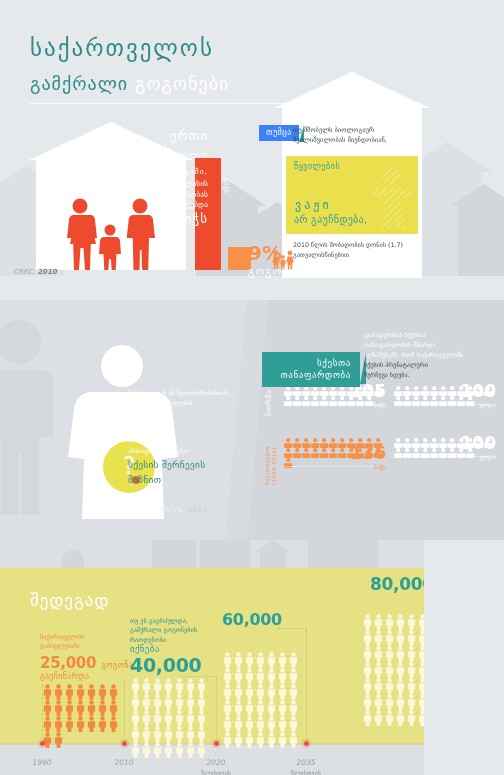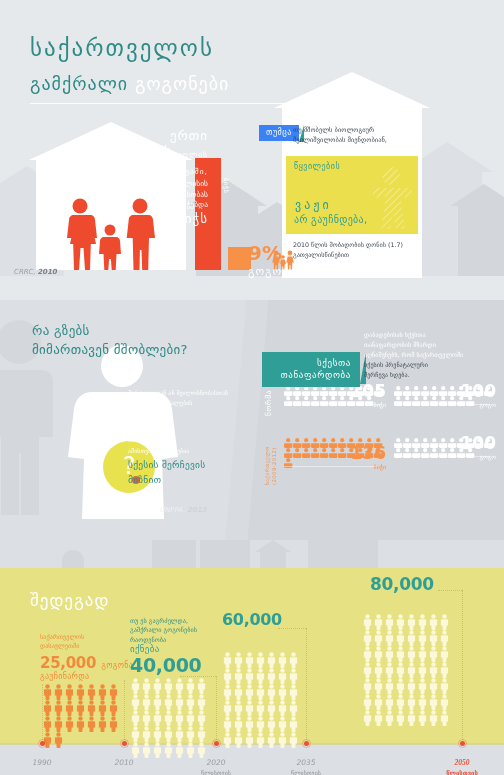--- a/index.html
+++ b/index.html
@@ -141,21 +141,21 @@
   .icons { line-height:0; }
   .icons svg { margin:0 0.3px; }
   .rr-num { position:absolute; right:2px; bottom:-2px; text-align:right; }
   .rr-num .n { font-size:17px; font-weight:bold; line-height:1; }
   .rr-num .u { font-size:6px; display:block; margin-top:0px; }
   .w .n, .w .u { color:#ffffff; }
   .o .n, .o .u { color:#f79148; }
   .rr-rule { position:absolute; left:0; bottom:1px; width:96px; height:1px; background:rgba(255,255,255,.45); }
 
   
-  #sec3 { position:absolute; left:0; top:540px; width:504px; height:235px; background:#dcdfe3; overflow:hidden; }
+  #sec3 { position:absolute; left:0; top:540px; width:424px; height:235px; background:#dcdfe3; overflow:hidden; }
   .yellow-panel { position:absolute; left:0; top:28px; width:504px; height:177px; background:#e6e283; }
   .s3-head { position:absolute; left:30px; top:50px; font-size:17px; color:#ffffff; letter-spacing:1px; z-index:6; }
   .tl-block { position:absolute; z-index:6; }
   .tl-cap { font-size:6.3px; color:#f08a3c; line-height:1.5; }
   .tl-cap.g { color:#2e8b86; }
   .tl-num { font-weight:bold; letter-spacing:-.3px; }
   .tl-num.o { color:#f08a3c; font-size:15px; }
   .tl-num.g { color:#2e9e96; font-size:19px; }
   .tl-sub { font-size:8px; color:#f08a3c; letter-spacing:.3px; }
   .tl-sub.g { color:#2e9e96; font-size:9px; }
@@ -283,24 +283,20 @@
     <div style="position:absolute;left:248px;top:0;width:256px;height:240px;background:#d3d7dc;"></div>
     <div style="position:absolute;left:236px;top:0;width:22px;height:240px;background:#d8dbdf;transform:skewX(-5deg);"></div>
 
     <svg class="ghost-man" width="86" height="200" viewBox="0 0 86 200">
       <g fill="#cfd3d8">
         <circle cx="43" cy="24" r="22"></circle>
         <path d="M12 52 h62 c7 0 11 5 11 11 v56 h-14 v78 h-18 v-62 h-2 v62 H33 v-78 H19 V63 c0-6 4-11 11-11z" transform="translate(-8,0)"></path>
       </g>
     </svg>
 
-    <div class="s2-head">
-      <div>რა გზებს</div>
-      <div>მიმართავენ მშობლები?</div>
-    </div>
 
     <svg class="woman" width="130" height="180" viewBox="0 0 130 180">
       <g fill="#ffffff">
         <circle cx="62" cy="22" r="21"></circle>
         <path d="M30 48 h64 c10 0 17 7 18 17 l6 48 -16 2 2 60 H22 l2-60 -16-2 6-48 c1-10 8-17 18-17z"></path>
       </g>
     </svg>
 
     <svg style="position:absolute;left:102px;top:140px;z-index:6;" width="54" height="54" viewBox="0 0 54 54">
       <circle cx="27" cy="27" r="26" fill="#e8e24f"></circle>

